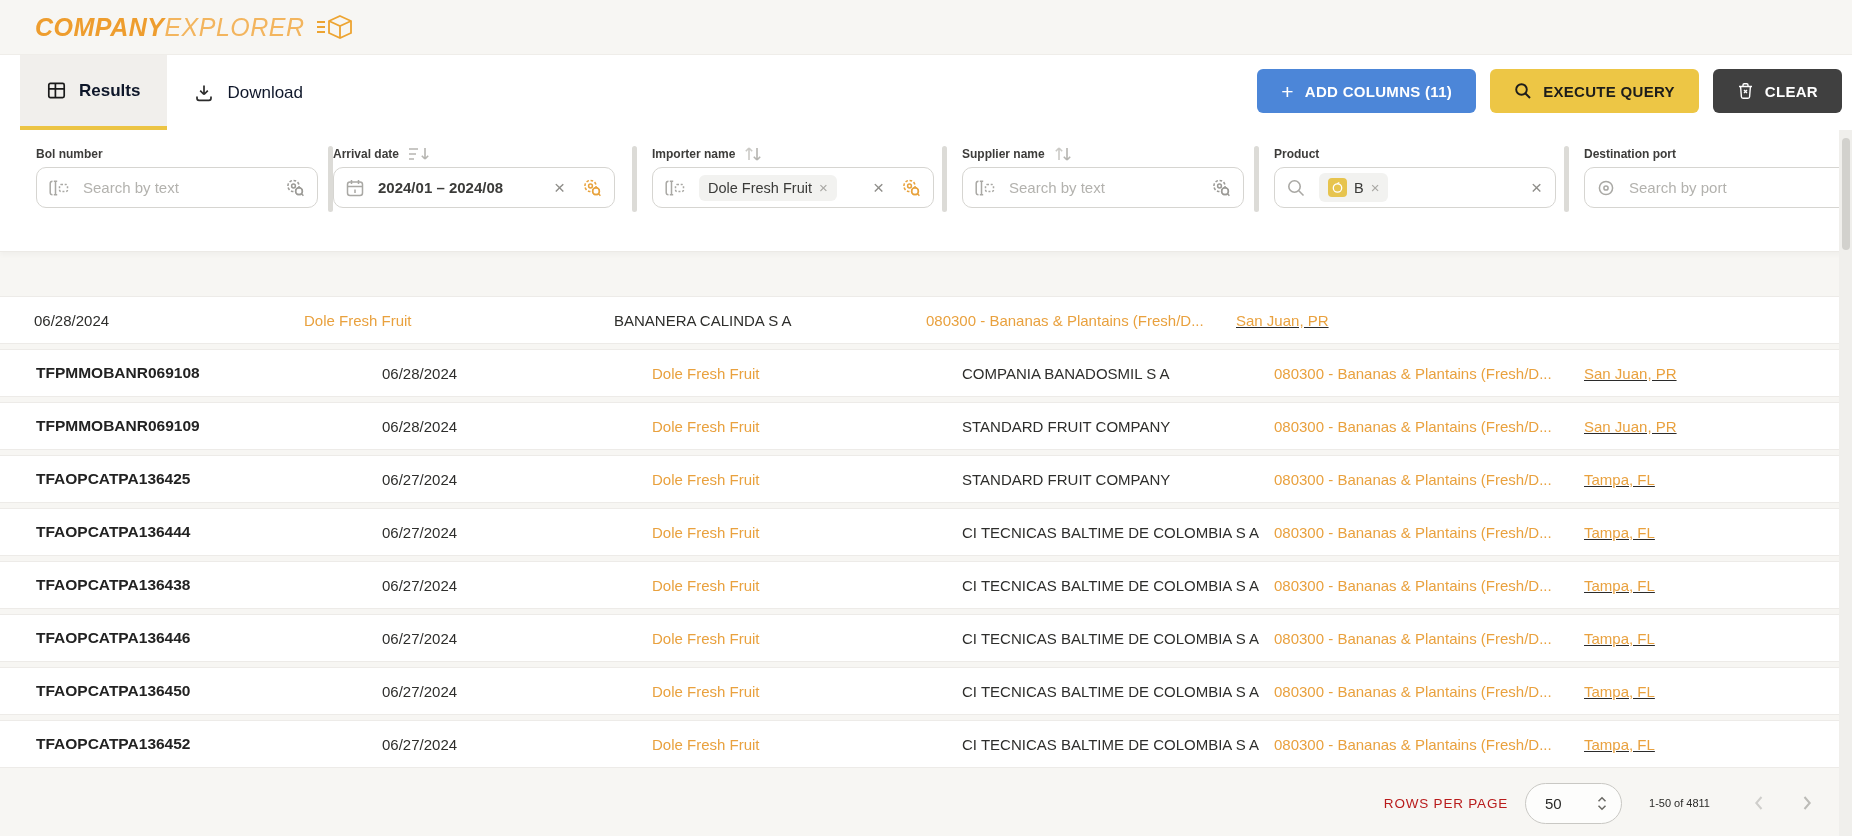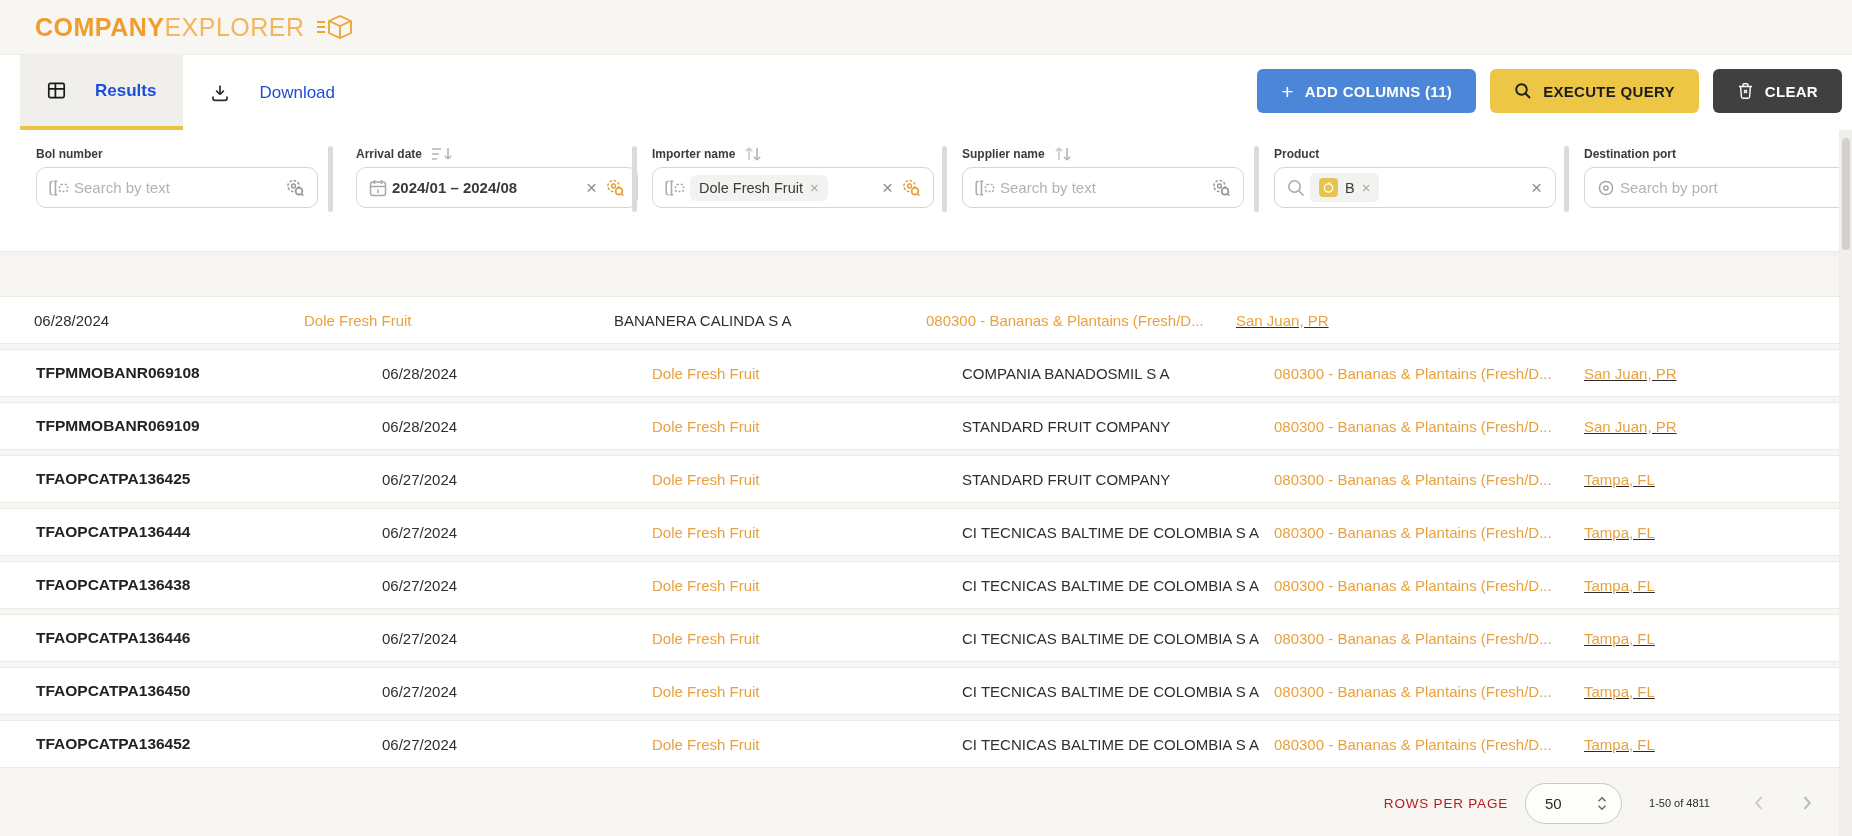--- a/index.html
+++ b/index.html
@@ -11,48 +11,48 @@
     position: relative;
     color: #2b2b2b;
   }
 
   
   .app-header {
     height: 55px; background: #f7f6f3;
     display: flex; align-items: center; padding-left: 35px;
     border-bottom: 1px solid #efede9;
   }
-  .logo { display: flex; align-items: center; gap: 10px; }
+  .logo { display: flex; align-items: center; gap: 10px; font-style: italic; }
   .logo-bold  { font-size: 25px; font-weight: bold; color: #ee9d2e; letter-spacing: .5px; }
   .logo-light { font-size: 25px; color: #f3b55e; letter-spacing: .5px; }
 
   
   .tabbar { height: 75px; background: #ffffff; display: flex; align-items: stretch; position: relative; }
-  .tab { display: flex; align-items: center; gap: 29px; padding: 0 27px; font-size: 17px; cursor: pointer; color: #1d4ed8; }
+  .tab { display: flex; align-items: center; gap: 13px; padding: 0 27px; font-size: 17px; cursor: pointer; color: #0f172a; }
   .tab.active { background: #f1efec; border-bottom: 4px solid #ecc444; font-weight: bold; margin-left: 20px; }
   .toolbar { position: absolute; right: 10px; top: 14px; display: flex; gap: 14px; }
   .btn { height: 44px; border: none; border-radius: 6px; font-family: inherit;
          font-size: 15px; font-weight: bold; letter-spacing: .3px;
          display: inline-flex; align-items: center; gap: 11px; padding: 0 24px; cursor: pointer; }
   .btn-blue   { background: #4c86d8; color: #fff; }
   .btn-yellow { background: #edc645; color: #1d1d1b; }
   .btn-red    { background: #404040; color: #fff; }
   .plus-glyph { font-size: 21px; font-weight: normal; line-height: 1; }
 
   
   .filters {
     position: absolute; top: 130px; left: 0; right: 0; height: 122px;
     background: #fff; border-bottom: 1px solid #eceae6;
     box-shadow: 0 3px 5px rgba(0,0,0,.03);
   }
   .fcol { position: absolute; top: 14px; }
   .flabel { font-size: 12px; font-weight: bold; color: #3d3c3a;
             display: flex; align-items: center; gap: 8px; height: 20px; margin-bottom: 3px; }
   .finput { width: 282px; height: 41px; border: 1px solid #d6d5d1; border-radius: 10px;
-            background: #fff; display: flex; align-items: center; gap: 4px; padding: 0 11px; }
+            background: #fff; display: flex; align-items: center; gap: 13px; padding: 0 11px; }
   .finput input { border: none; outline: none; flex: 1; min-width: 10px; font-family: inherit;
                   font-size: 15px; color: #3b3b39; background: transparent; }
   .finput input::placeholder { color: #b3b2ae; }
   .date-value { font-size: 15px; font-weight: bold; color: #3b3b39; flex: 1; }
   .clear-x { font-size: 19px; color: #8f8e8a; line-height: 1; cursor: pointer; padding: 0 2px; }
   .chip { display: inline-flex; align-items: center; gap: 7px; background: #f2f2f0;
           border-radius: 6px; padding: 5px 9px; font-size: 14.5px; color: #3b3b39; }
   .chip .chip-x { color: #a8a7a3; font-size: 15px; cursor: pointer; line-height: 1; }
   .chip-badge { width: 19px; height: 19px; border-radius: 4px; background: #e7c44e;
                 display: inline-flex; align-items: center; justify-content: center; }
@@ -178,21 +178,21 @@
           <circle cx="10.5" cy="10" r="5.6" stroke-dasharray="2.6 1.7"></circle>
           <circle cx="10.5" cy="10" r="1.9"></circle>
           <circle cx="16" cy="15.2" r="3.4" fill="#fff"></circle>
           <circle cx="16" cy="15.2" r="3.4"></circle>
           <path d="M18.5 17.8l1.9 1.9"></path>
         </svg>
       </span>
     </div>
   </div>
 
-  <div class="fcol" style="left:356px">
+  <div class="fcol" style="left:333px">
     <div class="flabel">
       <span>Arrival date</span>
       <span>
         <svg width="24" height="16" viewBox="0 0 24 16" fill="none" stroke="#b6b5b1" stroke-width="1.6">
           <path d="M2 3h9M2 8h7M2 13h5"></path>
           <path d="M18 2v11m0 0l-3.2-3.2M18 13l3.2-3.2"></path>
         </svg>
       </span>
     </div>
     <div class="finput">

